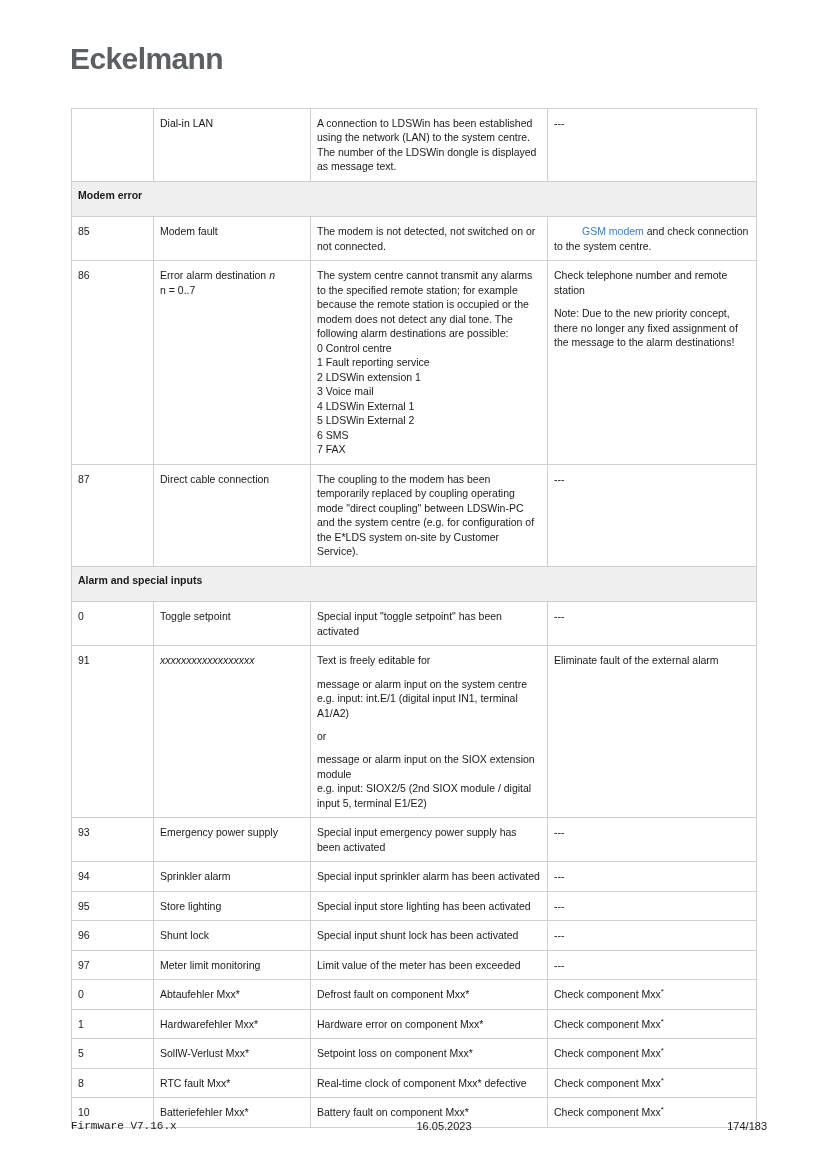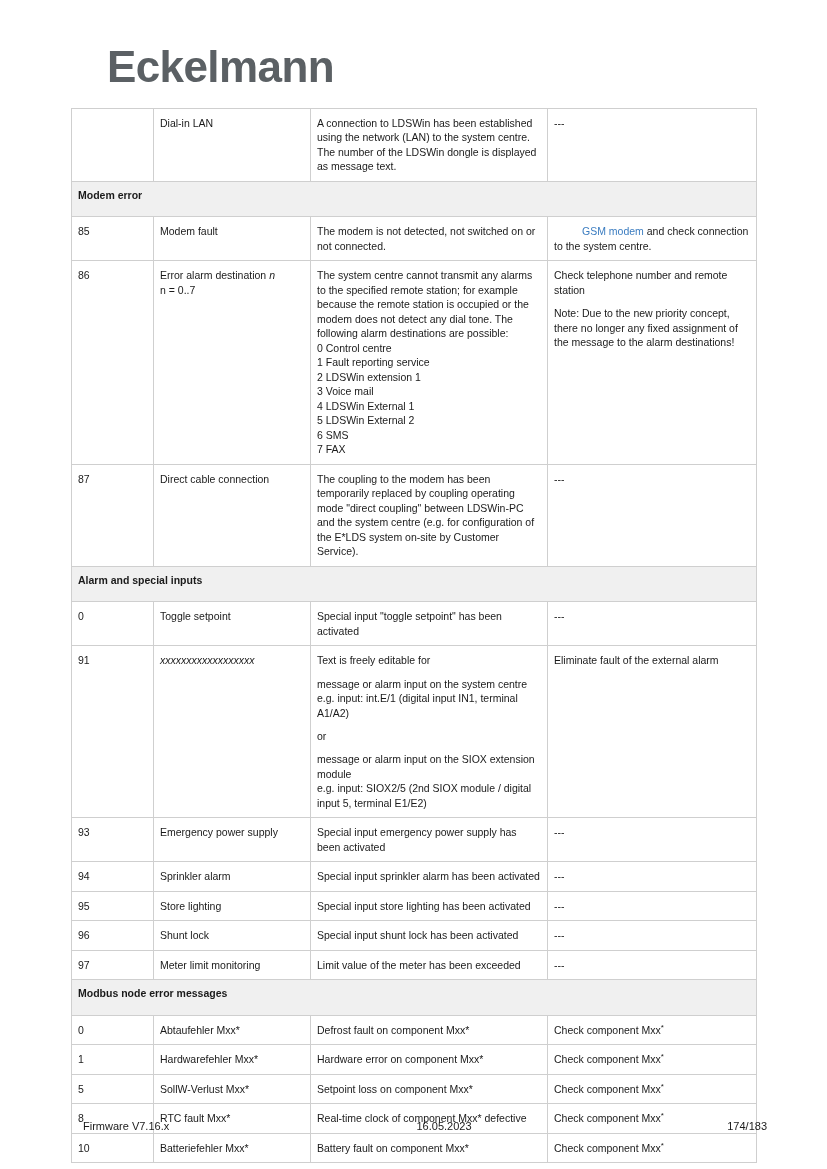--- a/index.html
+++ b/index.html
@@ -20,26 +20,25 @@
     left: 0; top: 0;
     width: 827px;
     height: 1169px;
     overflow: hidden;
   }
   
   .logo {
     position: absolute;
     left: 70px;
     top: 42px;
-    font-size: 44px;
+    font-size: 30px;
     font-weight: bold;
     letter-spacing: -0.6px;
     color: #5b6064;
     font-family: "Liberation Sans", sans-serif;
-    margin-left: 37px;
   }
   
   .doc-table {
     position: absolute;
     left: 71px;
     top: 108px;
     width: 685px;
     border-collapse: collapse;
     table-layout: fixed;
     font-size: 10.5px;
@@ -75,21 +74,21 @@
   
   .footer {
     position: absolute;
     left: 71px;
     top: 1120px;
     width: 685px;
     font-size: 11px;
     color: #1a1a1a;
   }
   .footer .f-left {
-    position: absolute; left: 12px; top: 0;
+    position: absolute; left: 0; top: 0; font-family: Liberation Mono, monospace;
   }
   .footer .f-center {
     position: absolute; left: 0; top: 0; width: 746px; text-align: center;
   }
   .footer .f-right {
     position: absolute; left: 0; top: 0; width: 696px; text-align: right;
   }
 </style>
 </head>
 <body>
@@ -207,23 +206,20 @@
         <td>---</td>
       </tr>
 
       <tr class="compact">
         <td>97</td>
         <td>Meter limit monitoring</td>
         <td>Limit value of the meter has been exceeded</td>
         <td>---</td>
       </tr>
 
-      <tr class="section-row">
-        <td colspan="4">Modbus node error messages</td>
-      </tr>
 
       <tr class="compact">
         <td>0</td>
         <td>Abtaufehler Mxx*</td>
         <td>Defrost fault on component Mxx*</td>
         <td><span>Check component Mxx</span><span class="sup">*</span></td>
       </tr>
 
       <tr class="compact">
         <td>1</td>

